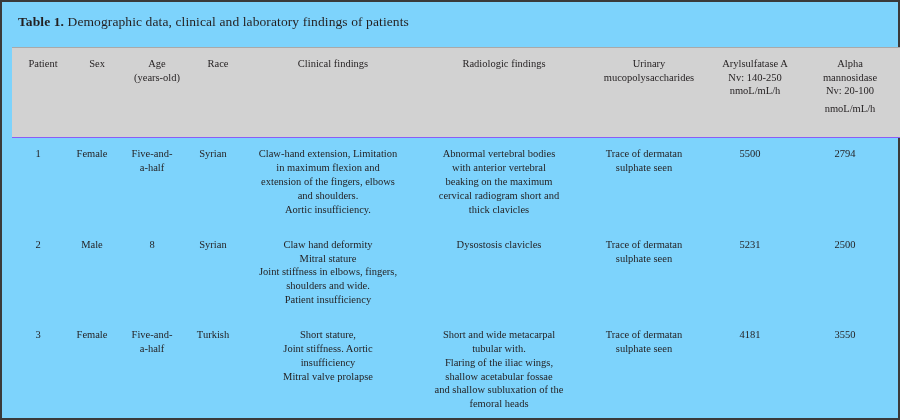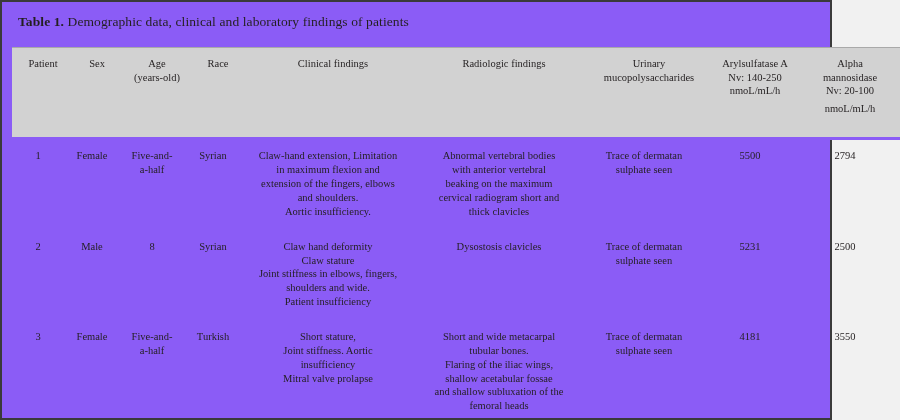--- a/index.html
+++ b/index.html
@@ -9,24 +9,24 @@
   body {
     width: 900px;
     height: 420px;
     background: #f1f1f1;
     font-family: "Liberation Serif", "DejaVu Serif", serif;
     color: #231f20;
     overflow: hidden;
   }
   .page {
     position: relative;
-    width: 832px;
+    width: 900px;
     height: 420px;
     box-sizing: border-box;
-    background: #8b5cf6;
+    background: #7dd3fc;
     border-left: 2px solid #3a3a3a;
     border-right: 2px solid #3a3a3a;
     border-top: 2px solid #3a3a3a;
     border-bottom: 2px solid #3a3a3a;
   }
   .caption {
     padding: 12px 16px 0 16px;
     font-size: 13.5px;
     line-height: 1.25;
     letter-spacing: .1px;
@@ -39,21 +39,21 @@
   }
   table.demo {
     width: 880px;
     border-collapse: collapse;
     table-layout: fixed;
     font-size: 10.5px;
   }
   table.demo thead th {
     background: #d2d2d2;
     border-top: 1px solid #a9a9a9;
-    border-bottom: 3px solid #8b5cf6;
+    border-bottom: 1px solid #8b5cf6;
     font-weight: normal;
     text-align: center;
     vertical-align: top;
     padding: 9px 3px 22px 13px;
     line-height: 1.3;
     font-size: 10.5px;
     margin-top: 12px;
   }
   table.demo tbody td {
     vertical-align: top;
@@ -198,21 +198,21 @@
               <span class="cell-line">Male</span>
             </td>
             <td>
               <span class="cell-line">8</span>
             </td>
             <td>
               <span class="cell-line">Syrian</span>
             </td>
             <td>
               <span class="cell-line">Claw hand deformity</span>
-              <span class="cell-line">Claw stature</span>
+              <span class="cell-line">Mitral stature</span>
               <span class="cell-line">Joint stiffness in elbows, fingers,</span>
               <span class="cell-line">shoulders and wide.</span>
               <span class="cell-line">Patient insufficiency</span>
             </td>
             <td>
               <span class="cell-line">Dysostosis clavicles</span>
             </td>
             <td>
               <span class="cell-line">Trace of dermatan</span>
               <span class="cell-line">sulphate seen</span>
@@ -242,21 +242,21 @@
               <span class="cell-line">Turkish</span>
             </td>
             <td>
               <span class="cell-line">Short stature,</span>
               <span class="cell-line">Joint stiffness. Aortic</span>
               <span class="cell-line">insufficiency</span>
               <span class="cell-line">Mitral valve prolapse</span>
             </td>
             <td>
               <span class="cell-line">Short and wide metacarpal</span>
-              <span class="cell-line">tubular bones.</span>
+              <span class="cell-line">tubular with.</span>
               <span class="cell-line">Flaring of the iliac wings,</span>
               <span class="cell-line">shallow acetabular fossae</span>
               <span class="cell-line">and shallow subluxation of the</span>
               <span class="cell-line">femoral heads</span>
             </td>
             <td>
               <span class="cell-line">Trace of dermatan</span>
               <span class="cell-line">sulphate seen</span>
             </td>
             <td>

